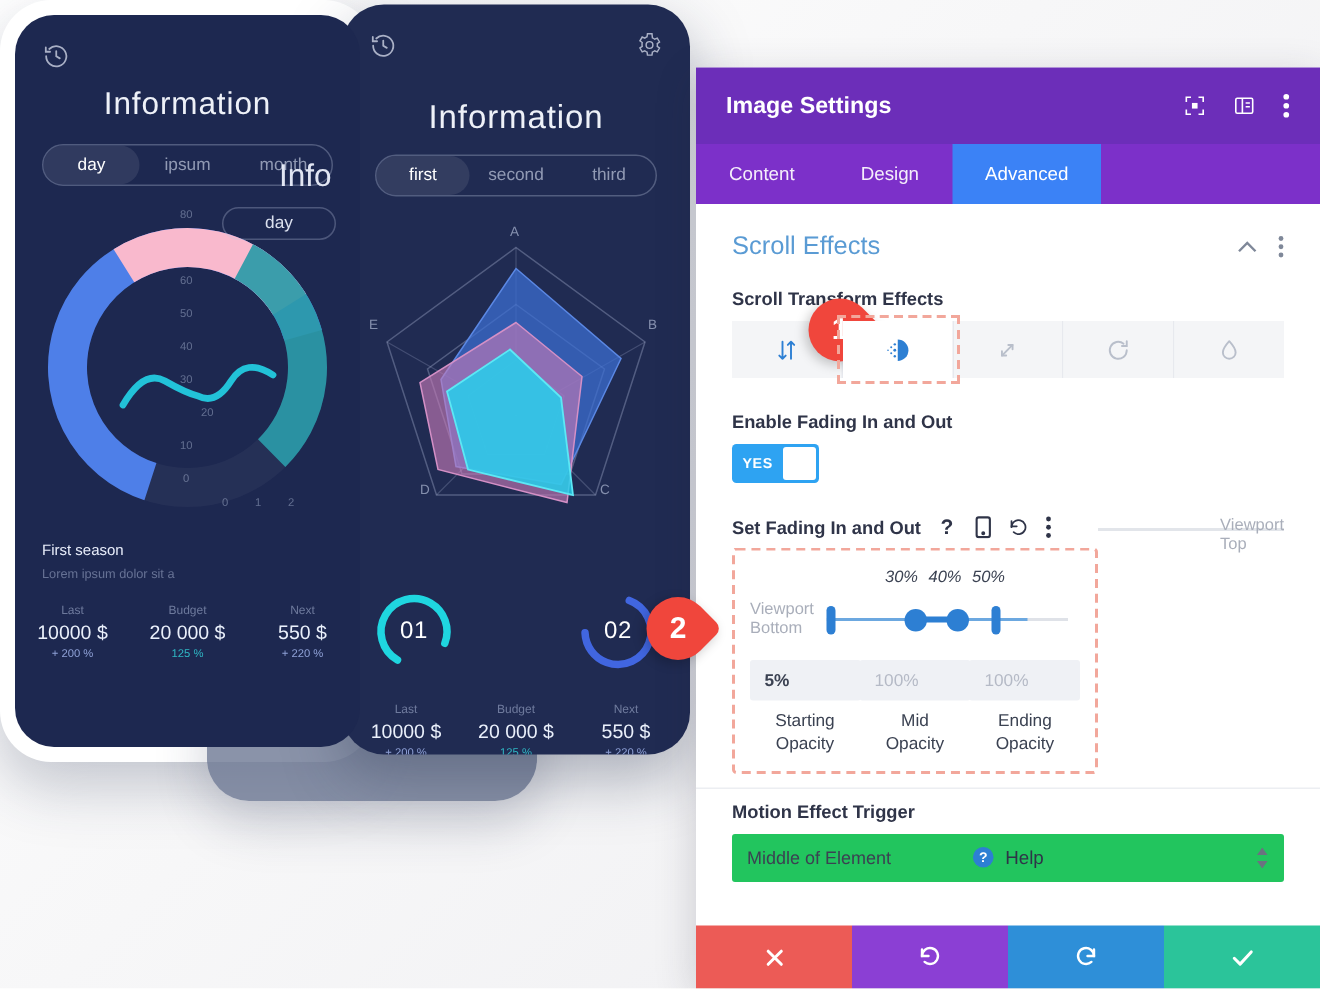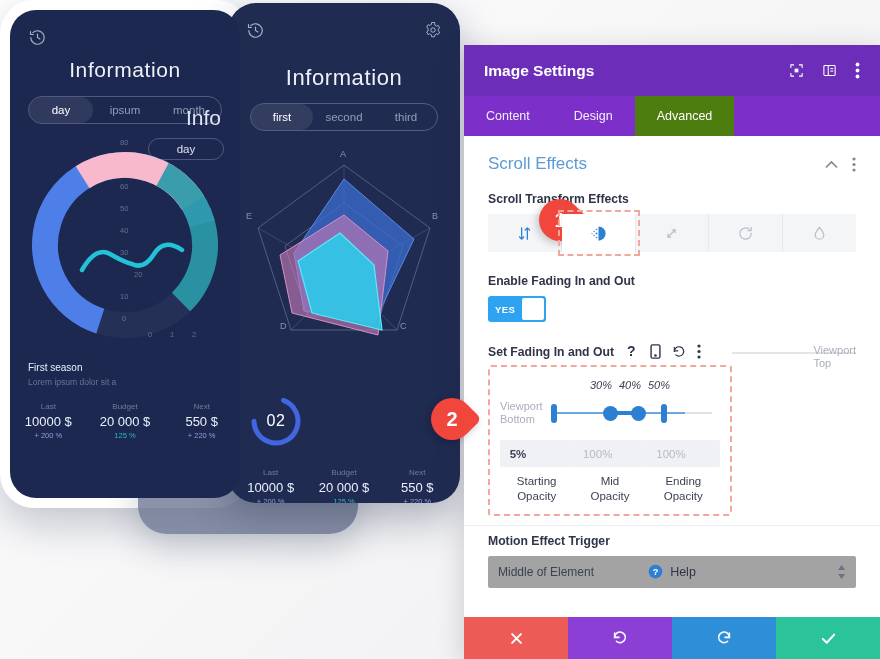--- a/index.html
+++ b/index.html
@@ -92,21 +92,21 @@
     height: 51px; background: #6c2eb9;
     display: flex; align-items: center; padding: 0 20px;
   }
   #panel-title { color: #fff; font-size: 15.5px; font-weight: 600; flex: 1; }
   .head-ic { margin-left: 18px; display: flex; align-items: center; cursor: pointer; }
   #panel-tabs { height: 40px; background: #7c30c9; display: flex; }
   .tab {
     padding: 0 22px; height: 100%; display: flex; align-items: center;
     color: rgba(255,255,255,0.92); font-size: 12.5px; cursor: pointer;
   }
-  .tab.active { background: #4d7c0f; color: #fff; }
+  .tab.active { background: #3b82f6; color: #fff; }
   #panel-body {
     flex: 1; overflow: hidden; padding: 18px 24px 0 24px; position: relative;
   }
   .sec-head { display: flex; align-items: center; margin-bottom: 18px; }
   .sec-title { flex: 1; color: #5a9bd4; font-size: 17px; }
   .sec-ic { margin-left: 14px; cursor: pointer; display: flex; }
 
   .field-lbl { font-size: 12.2px; color: #2f3448; font-weight: 700; margin-bottom: 8px; }
 
   .btn-group { display: flex; height: 38px; margin-bottom: 22px; }
@@ -159,21 +159,21 @@
     display: flex; align-items: center; padding-left: 10px;
     font-size: 11.5px; font-weight: 700; color: #3b4252;
   }
   .op-val.muted { color: #b5bac6; font-weight: 400; }
   .op-name {
     font-size: 11.5px; color: #3b4252; text-align: center;
     margin-top: 7px; line-height: 15px;
   }
 
   .select {
-    height: 32px; background: #a3a3a3; border-radius: 2px;
+    height: 32px; background: #22c55e; border-radius: 2px;
     display: flex; align-items: center; padding: 0 10px;
     font-size: 12px; color: #3b4252; cursor: pointer;
   }
   .select-val { flex: 1; }
 
   #help-row {
     position: absolute; left: 0; right: 0; bottom: 0;
     border-top: 1px solid #eceef2; height: 92px;
     display: flex; align-items: center; justify-content: center;
   }
@@ -256,20 +256,26 @@
     </svg>
     <div class="radar-lbl" style="left:112px; top:146px;">A</div>
     <div class="radar-lbl" style="left:204px; top:208px;">B</div>
     <div class="radar-lbl" style="left:172px; top:318px;">C</div>
     <div class="radar-lbl" style="left:52px; top:318px;">D</div>
     <div class="radar-lbl" style="left:18px; top:208px;">E</div>
 
     <div class="ring-row" style="left:20px; right:20px; top:390px;">
       <div class="ring">
         <svg width="56" height="56" viewBox="0 0 56 56">
+          <circle cx="28" cy="28" r="22" fill="none" stroke="#1fd6e0" stroke-width="5" stroke-linecap="round" stroke-dasharray="100 138" transform="rotate(120 28 28)"></circle>
+        </svg>
+        <div class="ring-num">01</div>
+      </div>
+      <div class="ring">
+        <svg width="56" height="56" viewBox="0 0 56 56">
           <circle cx="28" cy="28" r="22" fill="none" stroke="#4166e0" stroke-width="5" stroke-linecap="round" stroke-dasharray="95 143" transform="rotate(-70 28 28)"></circle>
         </svg>
         <div class="ring-num">02</div>
       </div>
     </div>
 
     <div class="stat-wrap" style="left:6px; right:6px; top:465px;">
       <div class="stat">
         <div class="stat-k">Last</div>
         <div class="stat-v">10000 $</div>

